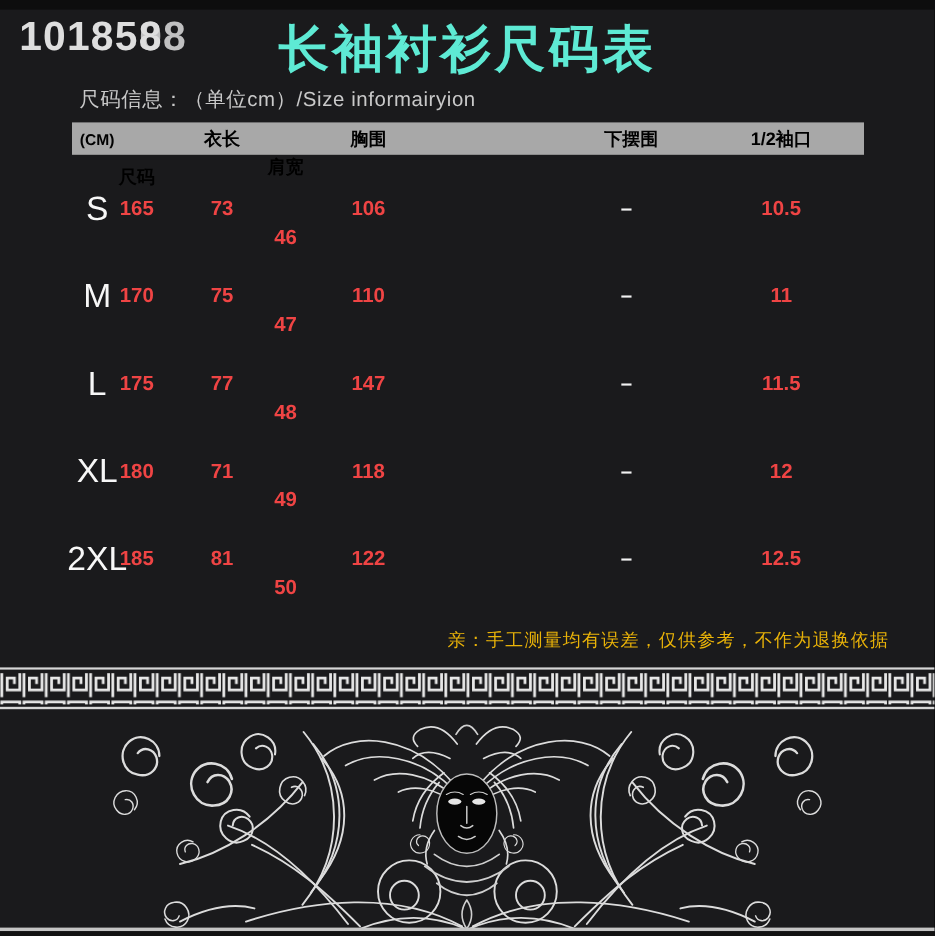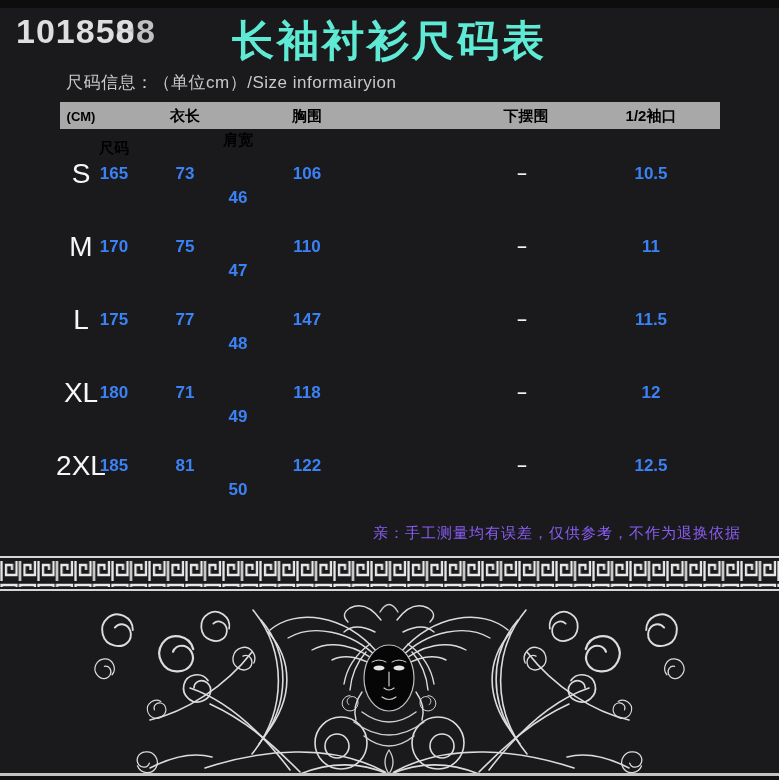--- a/index.html
+++ b/index.html
@@ -43,26 +43,26 @@
     white-space:nowrap;
   }
   .thead .c { color:#000000; font-weight:700; font-size:15px; }
   .thead .c1 { font-size:13px; }
   .c1 { left:21px; }  .c2 { left:58px; }  .c3 { left:125px; }
   .c4 { left:178px;margin-top:24px; } .c5 { left:247px; } .c6 { left:462px; }
   .c7 { left:591px; }
   .thead .c2 { left:54px;margin-top:32px; } .thead .c6 { left:466px; }
   .trow .c2 { left:54px; }
   .size-label { font-size:28px; font-weight:500; color:#f7f7f7; }
-  .num { font-size:17px; font-weight:600; color:#3b82f6; }
+  .num { font-size:17px; font-weight:600; color:#ef4444; }
   .hem { font-size:17px; font-weight:600; color:#f2f2f2; }
 
   .note {
     position:absolute; top:524px; right:38px;
-    font-size:15px; letter-spacing:1px; color:#8b5cf6;
+    font-size:15px; letter-spacing:1px; color:#eab308;
   }
 
   .meander { position:absolute; top:556px; left:0; width:779px; height:36px; }
   .ornament { position:absolute; top:592px; left:0; width:779px; height:183px; }
   .bottom-line { position:absolute; top:773px; left:0; width:779px; height:3px; background:#c4c4c4; }
   .bottom-edge { position:absolute; top:776px; left:0; width:779px; height:4px; background:#121212; }
 </style>
 </head>
 <body>
 

